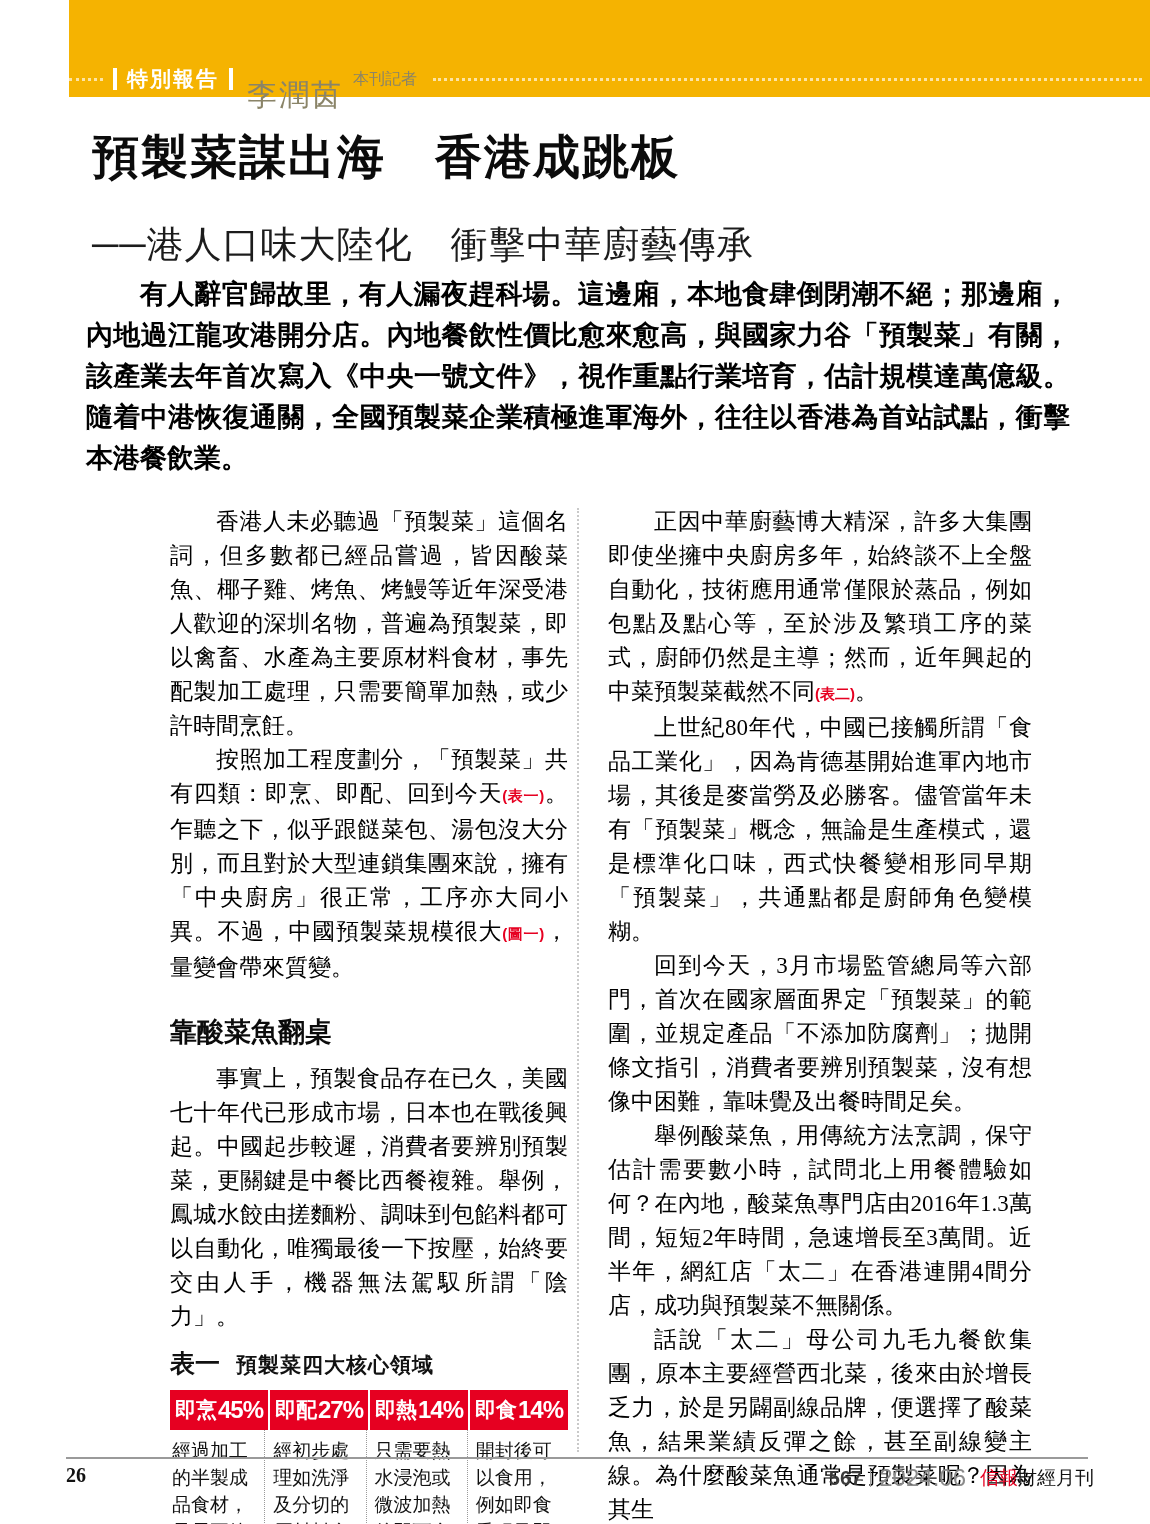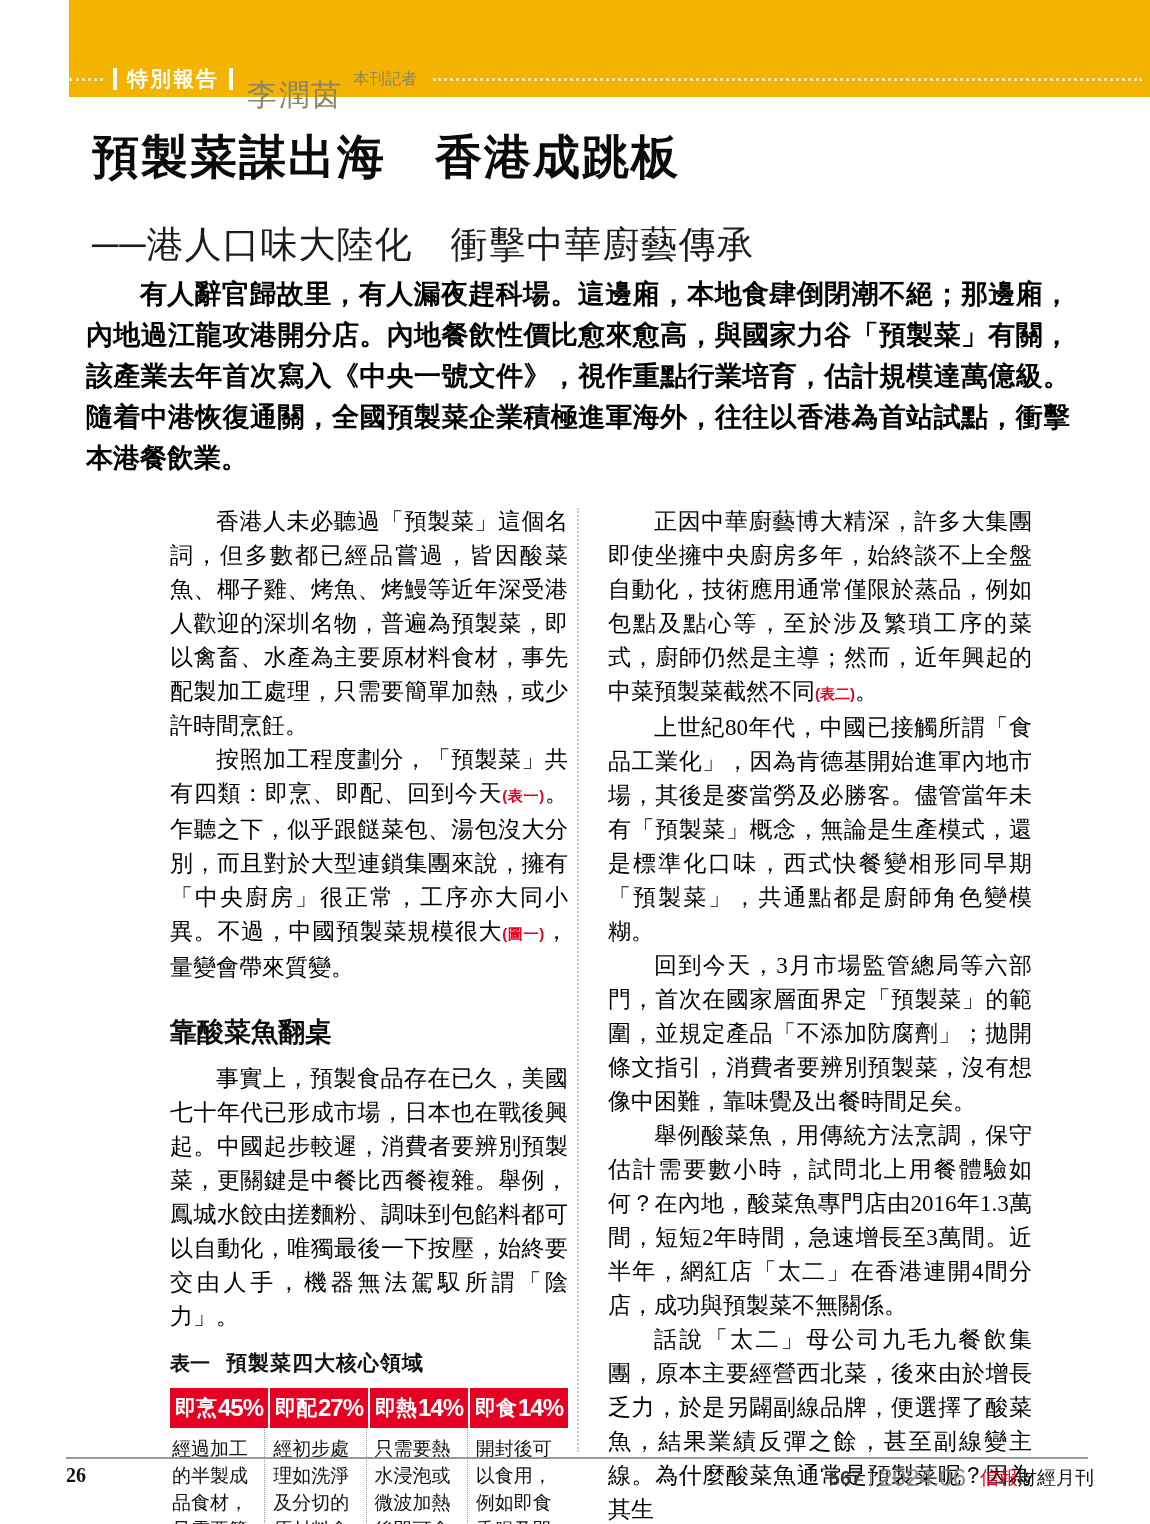--- a/index.html
+++ b/index.html
@@ -40,21 +40,21 @@
            border-left:2px dotted #c9c9c9;}
   .ref{color:var(--red,#e60021);font-size:15px;font-weight:bold;
        font-family:"Liberation Sans","DejaVu Sans",sans-serif;}
   .crosshead{font-size:27px;font-weight:900;color:#0b0b0b;margin:30px 0 13px 0;
              font-family:"Liberation Sans","DejaVu Sans",sans-serif;text-indent:0;}
 
   
   .table-block{margin-top:12px;width:398px;font-family:"Liberation Sans","DejaVu Sans",sans-serif;
                text-align:left;}
   .tcaption{display:flex;align-items:baseline;margin-bottom:8px;}
-  .tlabel{font-size:20px;font-weight:bold;color:#111;}
+  .tlabel{font-size:25px;font-weight:bold;color:#111;}
   .ttitle{font-size:21px;font-weight:900;color:#111;margin-left:16px;letter-spacing:1px;}
   .thead{display:flex;}
   .th{flex:1;background:var(--red,#e60021);color:#fff;height:40px;margin-right:2px;
       display:flex;align-items:center;justify-content:center;white-space:nowrap;}
   .th:last-child{margin-right:0;}
   .thname{font-size:21px;font-weight:bold;}
   .thpct{font-size:24px;font-weight:bold;margin-left:1px;letter-spacing:-1px;}
   .tbody{display:flex;border-bottom:2px solid #666;padding-bottom:10px;}
   .td{flex:1;font-size:19px;line-height:27px;padding:7px 5px 0 2px;color:#111;}
   .td + .td{border-left:1px dotted #999;padding-left:8px;}

